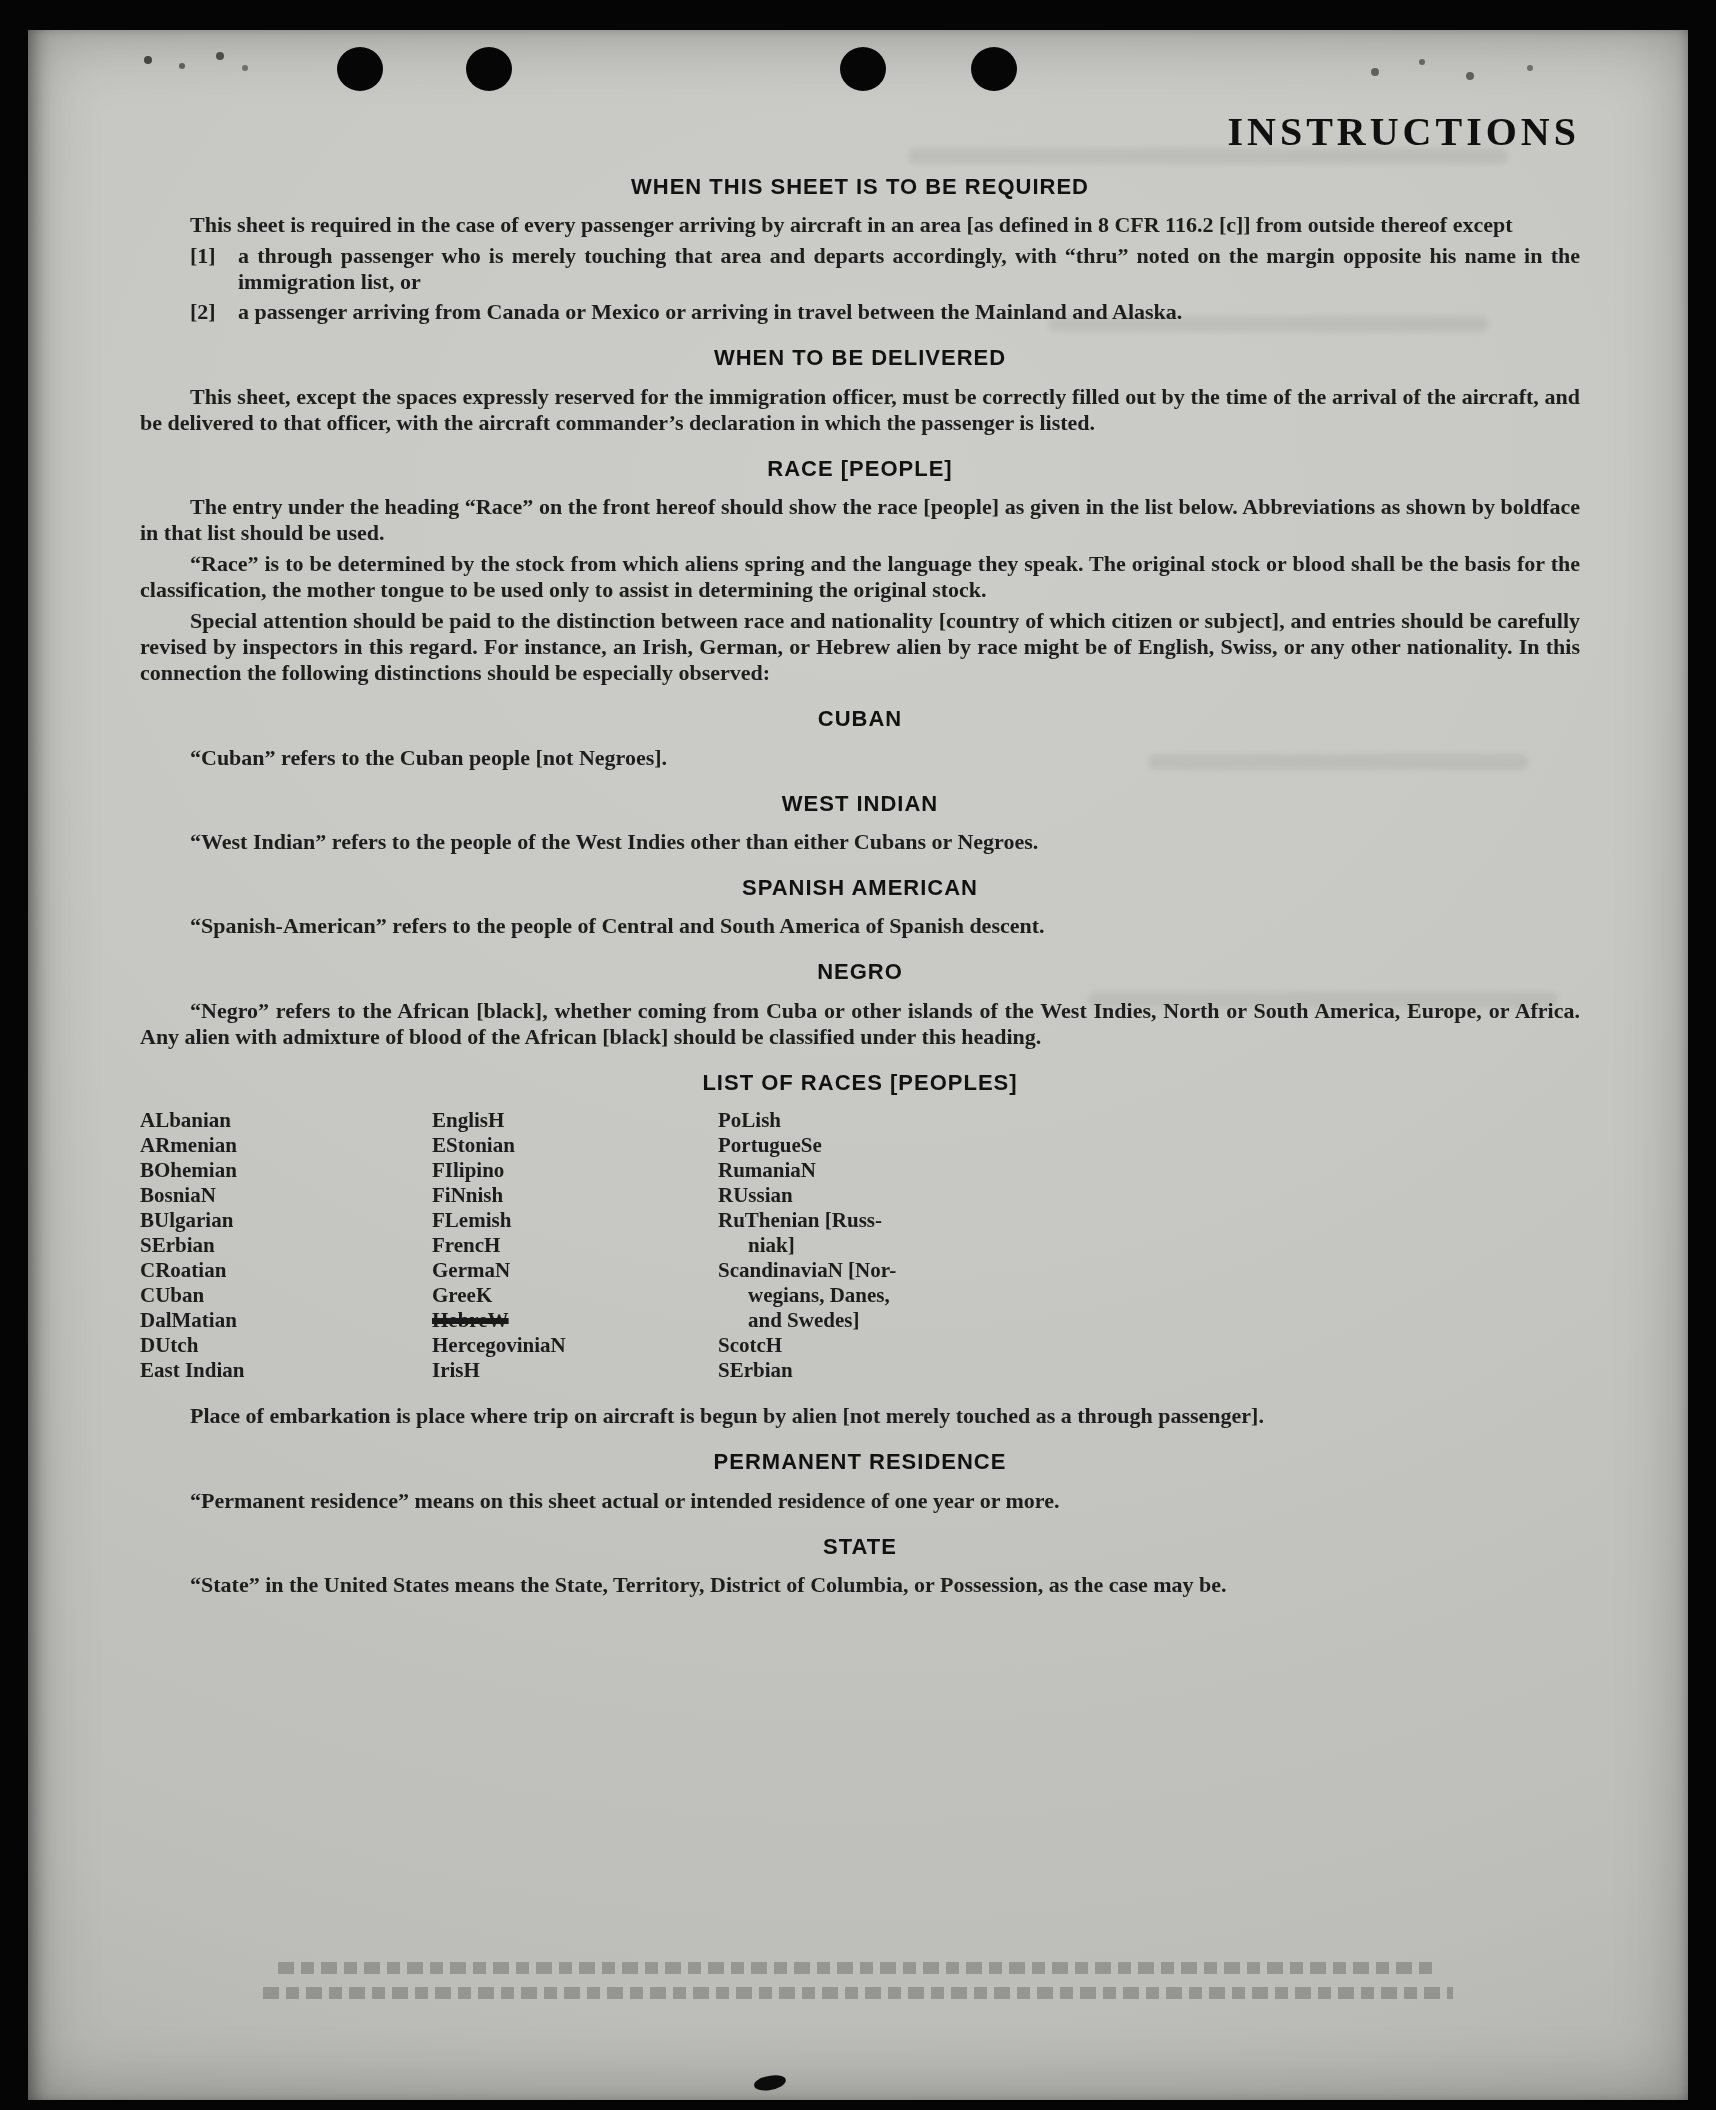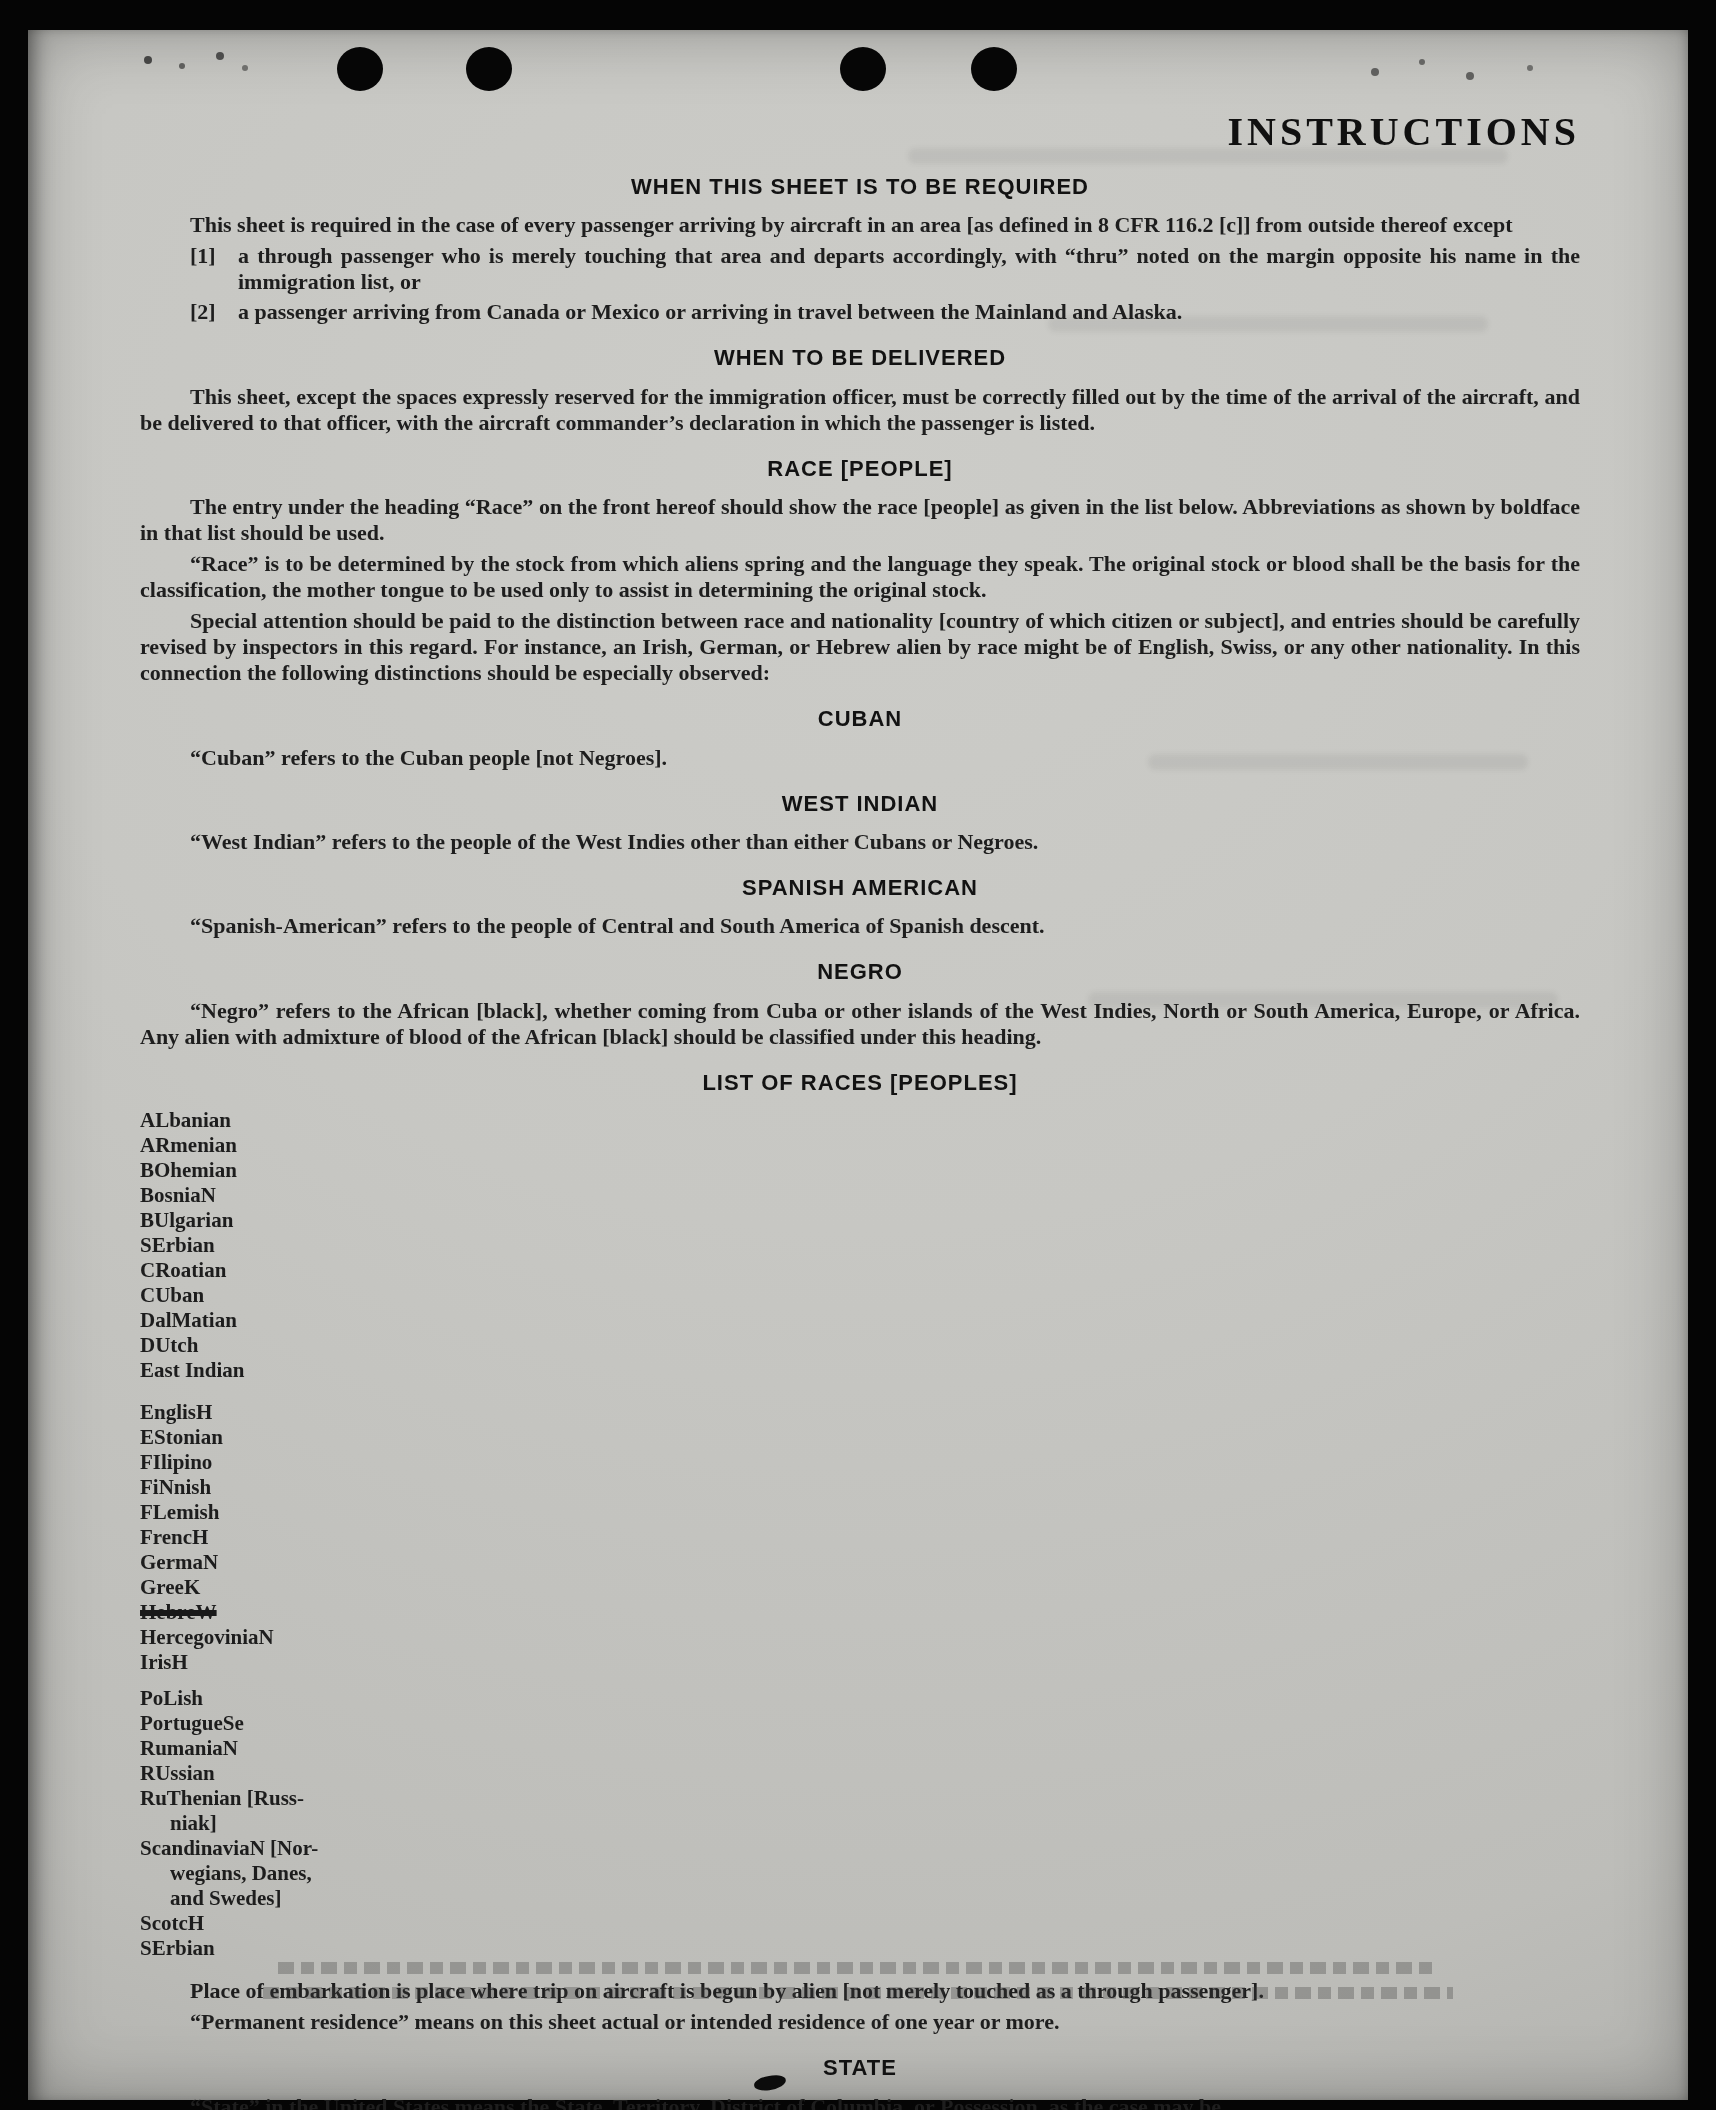--- a/index.html
+++ b/index.html
@@ -41,21 +41,21 @@
     letter-spacing:1px; text-align:center; color:#121212; margin:20px 0 12px;
   }
   .para {
     font:700 22px/26px "Liberation Serif", serif;
     text-align:justify; text-indent:50px; margin-bottom:5px; color:#1e1e1e;
   }
   .hang { display:flex; margin:2px 0 4px 50px; font:700 22px/26px "Liberation Serif", serif; color:#1e1e1e; }
   .marker { flex:0 0 48px; }
   .hang-text { flex:1; text-align:justify; }
 
-  .races { display:flex; margin:8px 0 4px; font:700 21px/25px "Liberation Serif", serif; color:#1d1d1d;flex-direction:column; }
+  .races { display:flex; margin:8px 0 20px; font:700 21px/25px "Liberation Serif", serif; color:#1d1d1d; }
   .race-col-1 { flex:0 0 292px; } .race-col-2 { flex:0 0 286px; }
   .race-col-3 { flex:0 0 284px; } .race-col-4 { flex:0 0 288px; } .race-col-5 { flex:1; }
   .race { white-space:nowrap; }
   .race.cont { padding-left:30px; }
   .race.struck { text-decoration:line-through; text-decoration-thickness:6px; text-decoration-color:#191919; }
 
   .fineprint { position:absolute; left:50%; transform:translateX(-50%); height:12px; opacity:.3; filter:blur(.7px);
     background:repeating-linear-gradient(90deg,#3a3a3a 0 16px,transparent 16px 23px,#3a3a3a 23px 36px,transparent 36px 43px); }
   .fp1 { top:1932px; width:1160px; }
   .fp2 { top:1957px; width:1190px; }
@@ -148,20 +148,21 @@
         <div class="race">ScandinaviaN [Nor-</div>
         <div class="race cont">wegians, Danes,</div>
         <div class="race cont">and Swedes]</div>
         <div class="race">ScotcH</div>
         <div class="race">SErbian</div>
       </div>
     </div>
 
     <p class="para">Place of embarkation is place where trip on aircraft is begun by alien [not merely touched as a through passenger].</p>
 
+    <h2 class="sec-head">PERMANENT RESIDENCE</h2>
     <p class="para">“Permanent residence” means on this sheet actual or intended residence of one year or more.</p>
 
     <h2 class="sec-head">STATE</h2>
     <p class="para">“State” in the United States means the State, Territory, District of Columbia, or Possession, as the case may be.</p>
   </div>
 
   <div class="fineprint fp1"></div>
   <div class="fineprint fp2"></div>
   <div class="smudge"></div>
 </div>

